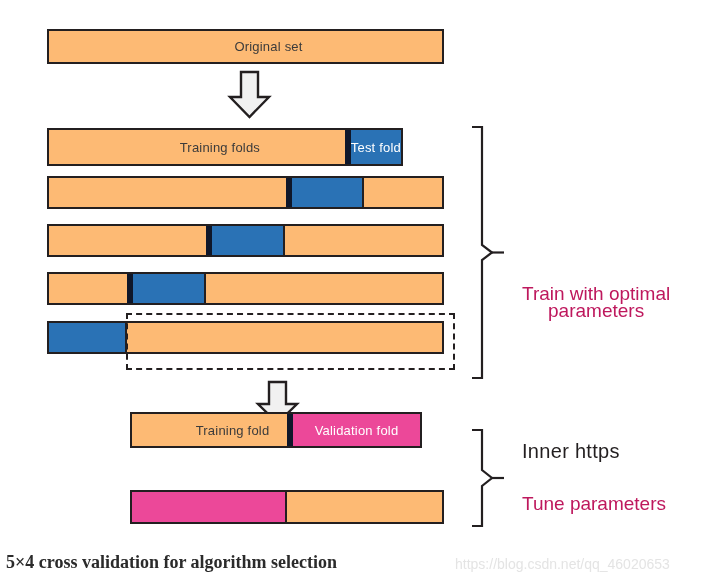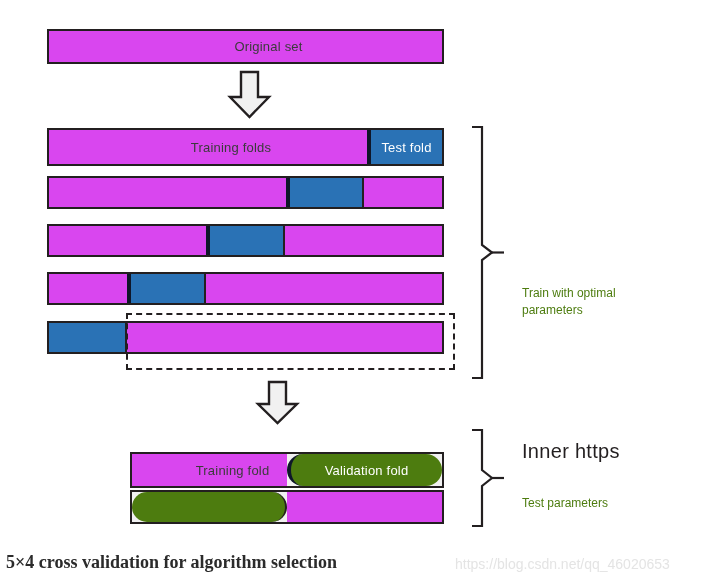--- a/index.html
+++ b/index.html
@@ -25,38 +25,38 @@
   .seg{
     box-sizing:border-box;
     display:flex;
     align-items:center;
     justify-content:center;
     font-size:13px;
     letter-spacing:.2px;
     color:#3b3b3b;
     white-space:nowrap;
   }
-  .seg.gray{background:#d946ef;padding-left:46px;}
+  .seg.gray{background:#fdba74;padding-left:46px;}
   .seg.blue{background:#2a72b5;color:#ffffff;}
-  .seg.orange{background:#4d7c0f;color:#ffffff;border-radius:16px;}
-  .seg.bl{border-left:4px solid #0f172a;}
+  .seg.orange{background:#ec4899;color:#ffffff;}
+  .seg.bl{border-left:6px solid #0f172a;}
   .seg.br{border-right:2px solid #231f20;}
 
   
   #original-set{left:47px;top:29px;width:397px;height:35px;}
 
   
-  #fold-row-1{left:47px;top:128px;width:397px;height:38px;}
+  #fold-row-1{left:47px;top:128px;width:356px;height:38px;}
   #fold-row-2{left:47px;top:176px;width:397px;height:33px;}
   #fold-row-3{left:47px;top:224px;width:397px;height:33px;}
   #fold-row-4{left:47px;top:272px;width:397px;height:33px;}
   #fold-row-5{left:47px;top:321px;width:397px;height:33px;}
 
   
-  #inner-row-1{left:130px;top:452px;width:314px;height:36px;}
+  #inner-row-1{left:130px;top:412px;width:292px;height:36px;}
   #inner-row-2{left:130px;top:490px;width:314px;height:34px;}
 
   
   #dashed-box{
     position:absolute;
     left:126px;top:313px;width:329px;height:57px;
     box-sizing:border-box;
     border:2px dashed #231f20;
     background:transparent;
   }
@@ -74,24 +74,25 @@
   
   .loop-title{
     position:absolute;
     font-size:20px;
     color:#231f20;
     letter-spacing:.3px;
     white-space:nowrap;
   }
   .loop-sub{
     position:absolute;
-    font-size:12px;
-    color:#4d7c0f;
+    font-size:19px;
+    color:#be185d;
     line-height:17px;
     white-space:pre-line;
+    text-align:center;
   }
   #outer-loop-title{left:522px;top:237px;}
   #outer-loop-sub{left:522px;top:285px;}
   #inner-loop-title{left:522px;top:440px;}
   #inner-loop-sub{left:522px;top:495px;}
 
   
   #caption{
     position:absolute;
     left:6px;top:552px;
@@ -182,18 +183,18 @@
   </div>
 
   <div class="brace" id="brace-inner">
     <svg width="34" height="100" viewBox="0 0 34 100">
       <path d="M2,2 L12,2 L12,42 L22,50 L12,58 L12,98 L2,98" fill="none" stroke="#231f20" stroke-width="2.2" stroke-linejoin="miter" stroke-linecap="butt"></path>
       <line x1="22" y1="50" x2="34" y2="50" stroke="#231f20" stroke-width="2.2"></line>
     </svg>
   </div>
 
   <div class="loop-title" id="inner-loop-title">Inner https</div>
-  <div class="loop-sub" id="inner-loop-sub">Test parameters</div>
+  <div class="loop-sub" id="inner-loop-sub">Tune parameters</div>
 
   <div id="caption">5×4 cross validation for algorithm selection</div>
   <div id="watermark">https://blog.csdn.net/qq_46020653</div>
 
 </div>
 
 </body></html>

